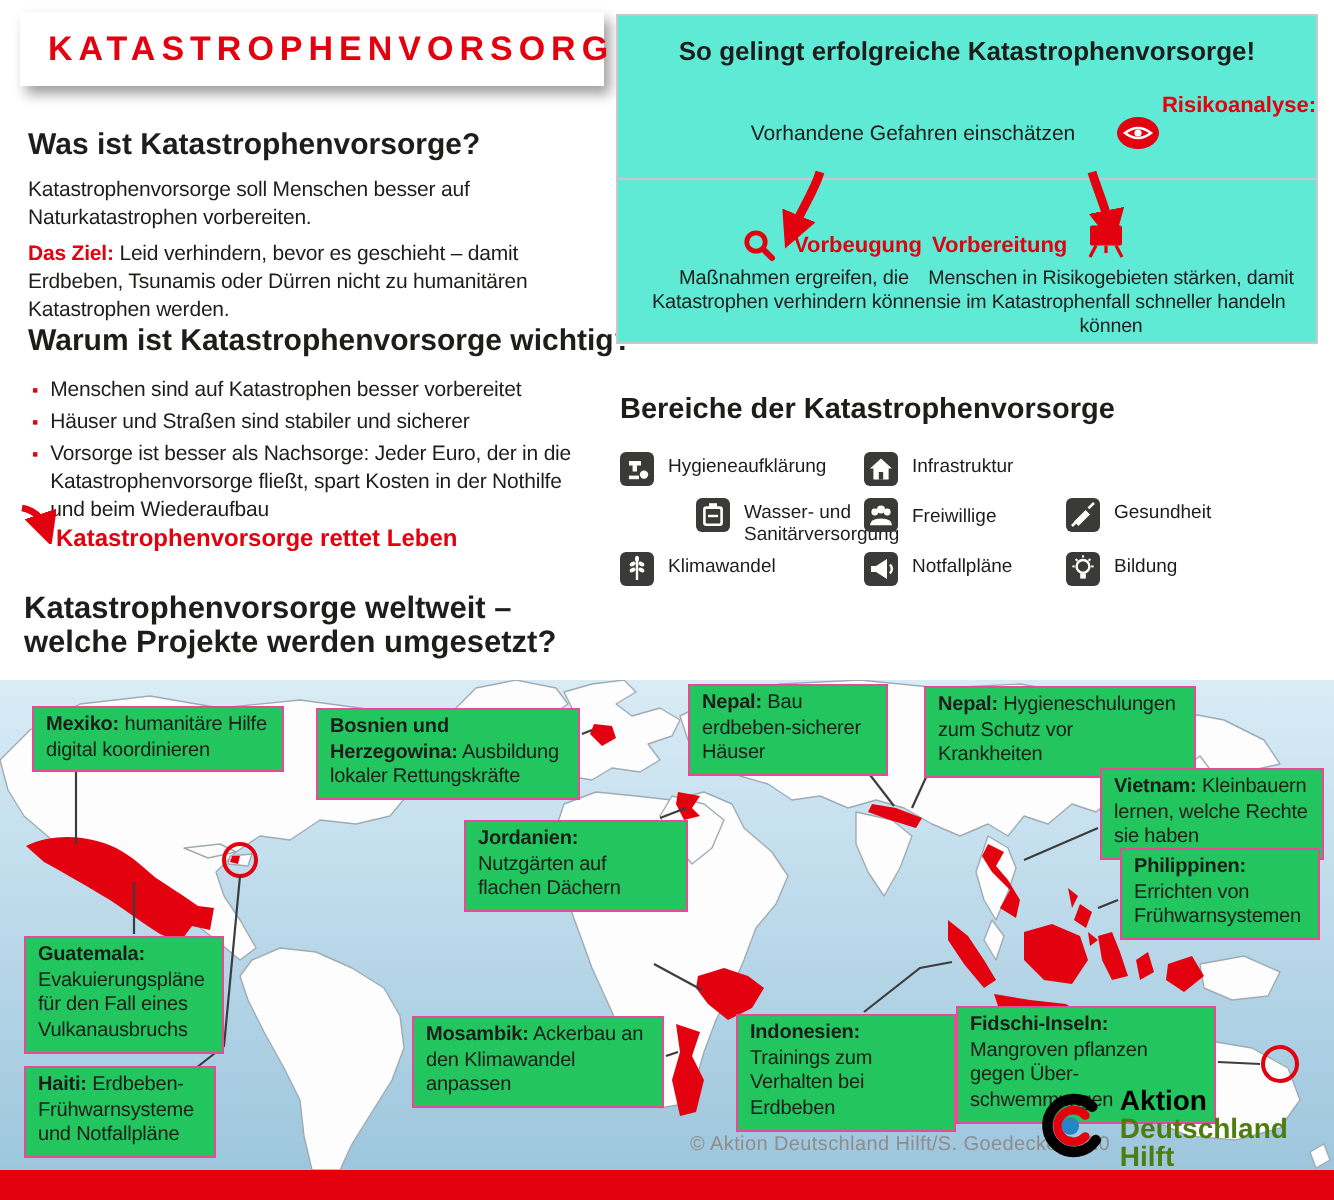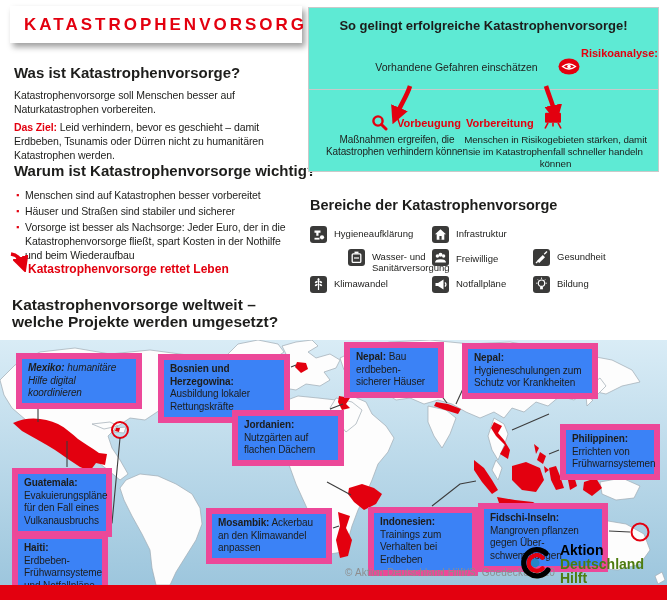--- a/index.html
+++ b/index.html
@@ -34,21 +34,21 @@
 
   
   .bereiche-h{left:310px;top:197px;font-weight:bold;font-size:14.5px;}
   .bereich{position:absolute;display:flex;gap:7px;align-items:flex-start;}
   .bicon{flex:0 0 17px;height:17px;}
   .blabel{font-size:9.5px;line-height:1.18;padding-top:2px;}
 
   
   .map-h{left:12px;top:296px;font-weight:bold;font-size:15.5px;line-height:1.1;}
   .map-wrap{left:0;top:340px;width:667px;height:245px;}
-  .map-label{position:absolute;background:#3b82f6;border:6px solid #ec4899;padding:3px 6px;
+  .map-label{position:absolute;background:#22c55e;border:1px solid #ec4899;padding:3px 6px;
      font-size:10px;line-height:1.27;box-sizing:border-box;letter-spacing:-0.1px;}
   .map-label b{font-weight:bold;}
   .copyright{left:345px;top:567px;font-size:10px;color:#8d8d8d;letter-spacing:0.2px;}
 
   
   .logo{left:518px;top:543px;display:flex;gap:5px;align-items:flex-start;}
   .logo-text{line-height:1.0;}
   .logo-l1{font-weight:bold;font-size:14px;color:#000;}
   .logo-l2{font-weight:bold;font-size:14px;color:#4d7c0f;}
   .logo-sub{font-size:6.8px;color:#e3000f;margin-top:2px;}
@@ -271,25 +271,26 @@
         <path d="M327,142 L351,155"></path>
         <path d="M67,101 L67,127"></path>
         <path d="M333,188 L339,186"></path>
         <path d="M432,166 L460,144 L476,141"></path>
         <path d="M609,191 L630,192"></path>
         <path d="M120,98 L112,183 L98,194"></path>
       </g>
     </svg>
   </div>
 
-  <div class="abs map-label" style="left:16px;top:353px;width:126px;font-style:italic;"><b>Mexiko:</b> <span>humanitäre Hilfe digital koordinieren</span></div>
+  <div class="abs map-label" style="left:16px;top:353px;width:126px;"><b>Mexiko:</b> <span>humanitäre Hilfe digital koordinieren</span></div>
   <div class="abs map-label" style="left:158px;top:354px;width:132px;"><b>Bosnien und Herzegowina:</b> <span>Ausbildung lokaler Rettungskräfte</span></div>
   <div class="abs map-label" style="left:344px;top:342px;width:100px;"><b>Nepal:</b> <span>Bau erdbeben-sicherer Häuser</span></div>
   <div class="abs map-label" style="left:462px;top:343px;width:136px;"><b>Nepal:</b> <span>Hygieneschulungen zum Schutz vor Krankheiten</span></div>
   <div class="abs map-label" style="left:232px;top:410px;width:112px;"><b>Jordanien:</b> <span>Nutzgärten auf flachen Dächern</span></div>
+  <div class="abs map-label" style="left:550px;top:384px;width:112px;"><b>Vietnam:</b> <span>Kleinbauern lernen, welche Rechte sie haben</span></div>
   <div class="abs map-label" style="left:560px;top:424px;width:100px;"><b>Philippinen:</b> <span>Errichten von Frühwarnsystemen</span></div>
   <div class="abs map-label" style="left:12px;top:468px;width:100px;"><b>Guatemala:</b> <span>Evakuierungspläne für den Fall eines Vulkanausbruchs</span></div>
   <div class="abs map-label" style="left:206px;top:508px;width:126px;"><b>Mosambik:</b> <span>Ackerbau an den Klimawandel anpassen</span></div>
   <div class="abs map-label" style="left:368px;top:507px;width:110px;"><b>Indonesien:</b> <span>Trainings zum Verhalten bei Erdbeben</span></div>
   <div class="abs map-label" style="left:478px;top:503px;width:130px;"><b>Fidschi-Inseln:</b> <span>Mangroven pflanzen gegen Über-schwemmungen</span></div>
   <div class="abs map-label" style="left:12px;top:533px;width:96px;"><b>Haiti:</b> <span>Erdbeben-Frühwarnsysteme und Notfallpläne</span></div>
 
   <div class="abs copyright">© Aktion Deutschland Hilft/S. Goedecke 2020</div>
 
   <div class="abs logo">

